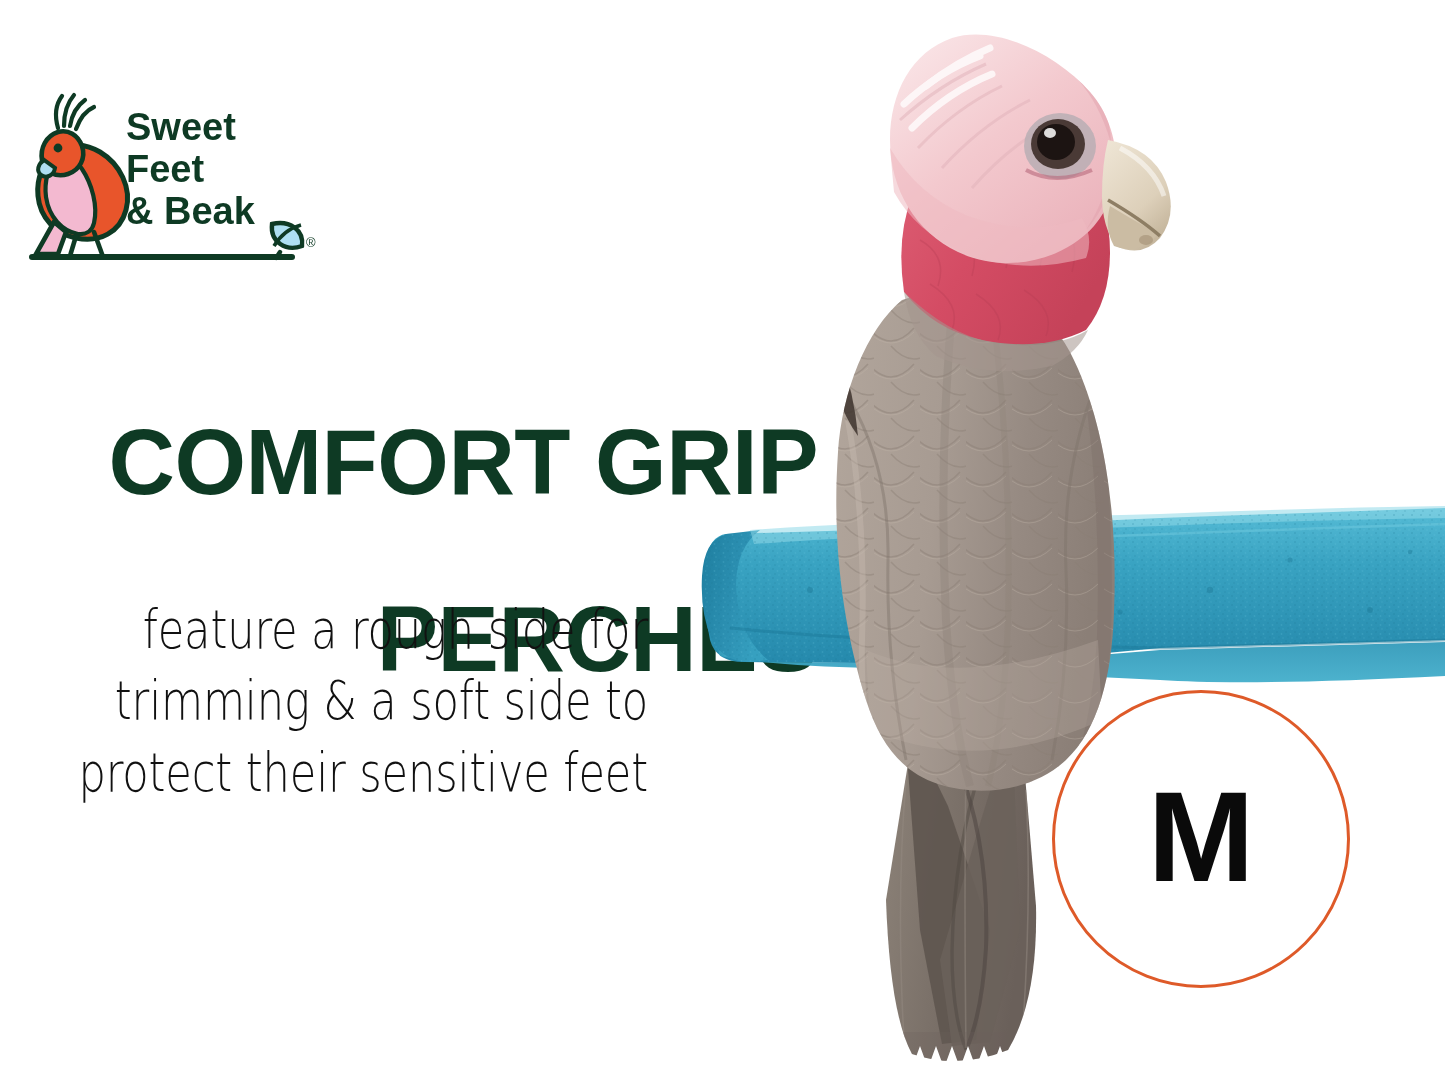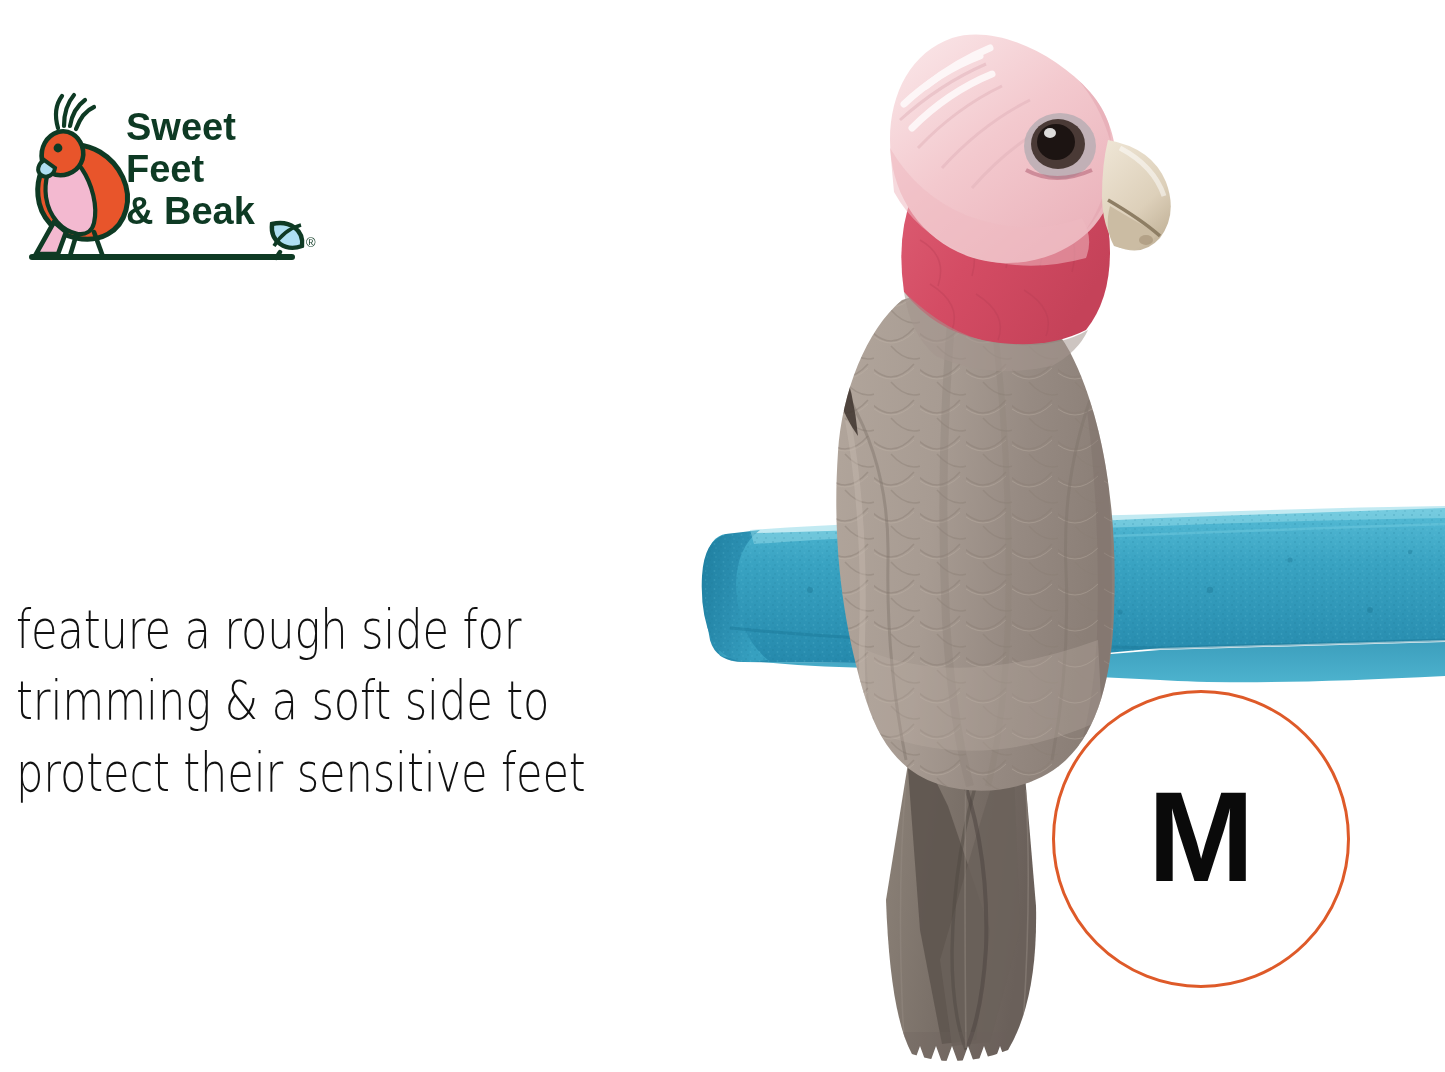--- a/index.html
+++ b/index.html
@@ -10,20 +10,21 @@
   body {
     font-family: "Liberation Sans", sans-serif;
     -webkit-font-smoothing: antialiased;
   }
   #page {
     position: relative;
     width: 1445px;
     height: 1072px;
     background: #ffffff;
     overflow: hidden;
+    text-align: right;
   }
 
   
   #logo-block {
     position: absolute;
     left: 14px;
     top: 84px;
     width: 310px;
     height: 180px;
   }
@@ -146,20 +147,24 @@
 
       <g fill="#0E3A24" font-family="Liberation Sans, sans-serif" font-weight="700" font-size="38">
         <text x="112" y="56">Sweet</text>
         <text x="112" y="98">Feet</text>
         <text x="112" y="140">&amp; Beak</text>
       </g>
       <text x="292" y="163" fill="#0E3A24" font-family="Liberation Sans, sans-serif" font-size="13">®</text>
     </svg>
   </div>
 
+  <div id="headline">
+    <span class="hl-line">COMFORT GRIP</span>
+    <span class="hl-line">PERCHES</span>
+  </div>
 
   <div id="subcopy">
     <span class="sc-line">feature a rough side for</span>
     <span class="sc-line">trimming &amp; a soft side to</span>
     <span class="sc-line">protect their sensitive feet</span>
   </div>
 
   <div id="photo">
     <svg viewBox="0 0 755 1072" xmlns="http://www.w3.org/2000/svg" aria-hidden="true">
       <defs>

